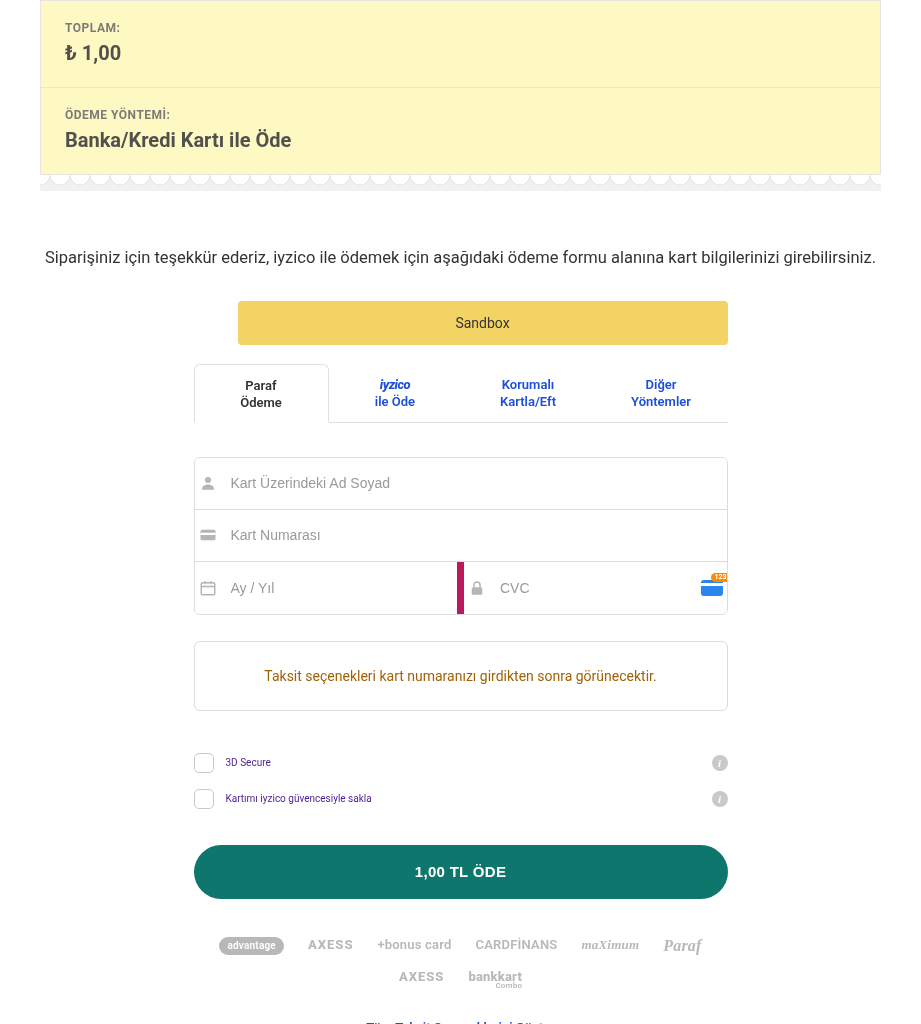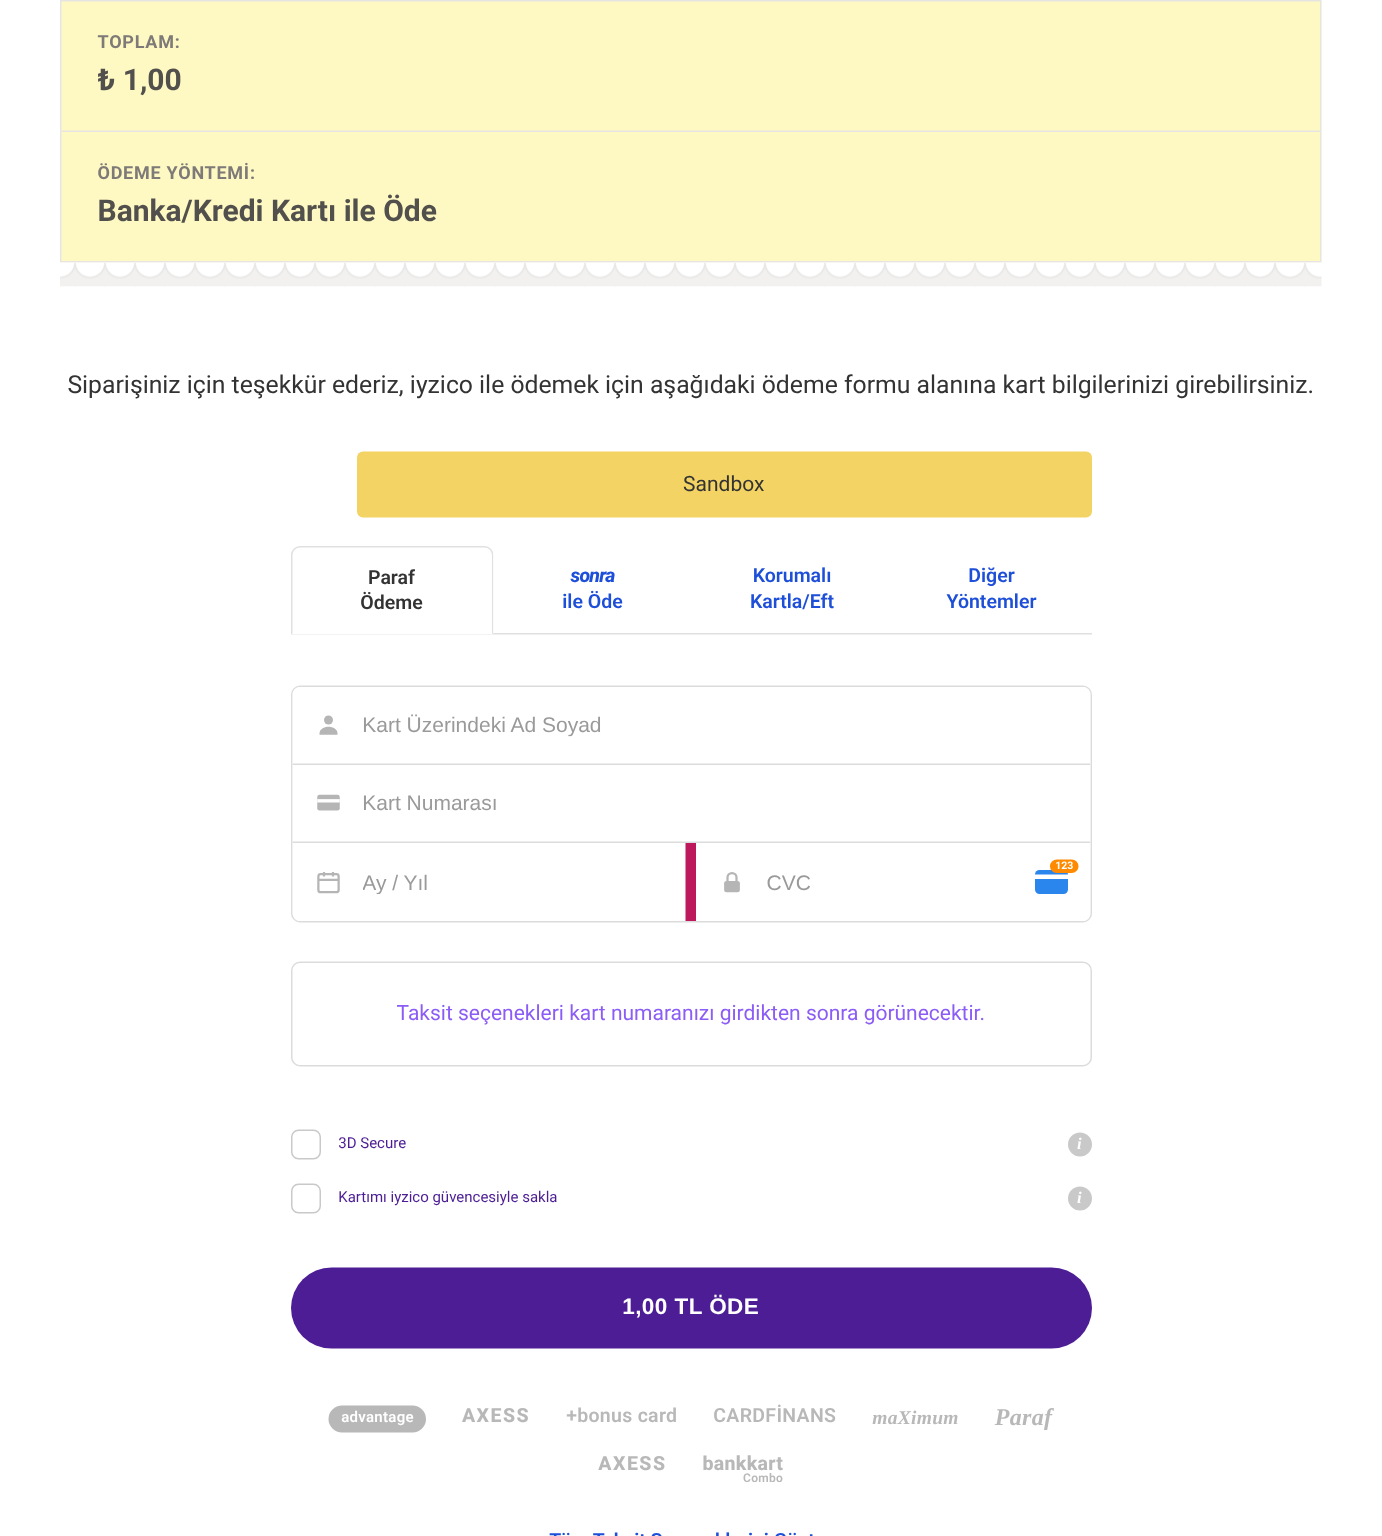--- a/index.html
+++ b/index.html
@@ -110,21 +110,21 @@
 
   .form {
     margin-top: 34px;
     border: 1px solid #dcdcdc;
     border-radius: 6px;
     overflow: hidden;
   }
   .field {
     display: flex;
     align-items: center;
-    padding: 0 15px;
+    padding: 0 4px;
     height: 52px;
     border-bottom: 1px solid #dcdcdc;
     background: #fff;
   }
   .field-row { display: flex; }
   .field-row .field { flex: 1; border-bottom: none; }
   .field-row .field:first-child { border-right: 7px solid #be185d; }
   .field .icon {
     width: 18px; height: 18px;
     margin-right: 14px;
@@ -164,21 +164,21 @@
     border-radius:6px;
     line-height:1;
   }
 
   .installment-box {
     margin-top: 26px;
     border: 1px solid #dcdcdc;
     border-radius: 6px;
     padding: 26px 20px;
     text-align: center;
-    color: #8b5cf6;
+    color: #a16207;
     font-size: 14px;
   }
 
   .checks { margin-top: 34px; }
   .check-row {
     display: flex;
     align-items: center;
     padding: 8px 0;
   }
   .check-box {
@@ -205,21 +205,21 @@
     font-family: Georgia, serif;
     display: flex;
     align-items: center;
     justify-content: center;
     cursor: pointer;
   }
 
   .pay-button {
     margin-top: 28px;
     width: 100%;
-    background: #4c1d95;
+    background: #0f766e;
     color: #fff;
     border: none;
     border-radius: 28px;
     height: 54px;
     font-size: 15px;
     font-weight: 700;
     letter-spacing: 0.3px;
     cursor: pointer;
   }
 
@@ -276,21 +276,21 @@
 <p class="thank-you">Siparişiniz için teşekkür ederiz, iyzico ile ödemek için aşağıdaki ödeme formu alanına kart bilgilerinizi girebilirsiniz.</p>
 
 <div class="widget">
 
   <div class="sandbox-banner">Sandbox</div>
 
   <div class="tabs">
     <div class="tab active" style="white-space:pre-line">Paraf
 Ödeme</div>
     <div class="tab">
-      <span class="iyzico-word">sonra</span><br>
+      <span class="iyzico-word">iyzico</span><br>
       <span>ile Öde</span>
     </div>
     <div class="tab" style="white-space:pre-line">Korumalı
 Kartla/Eft</div>
     <div class="tab" style="white-space:pre-line">Diğer
 Yöntemler</div>
   </div>
 
   <div class="form">
     <div class="field">

